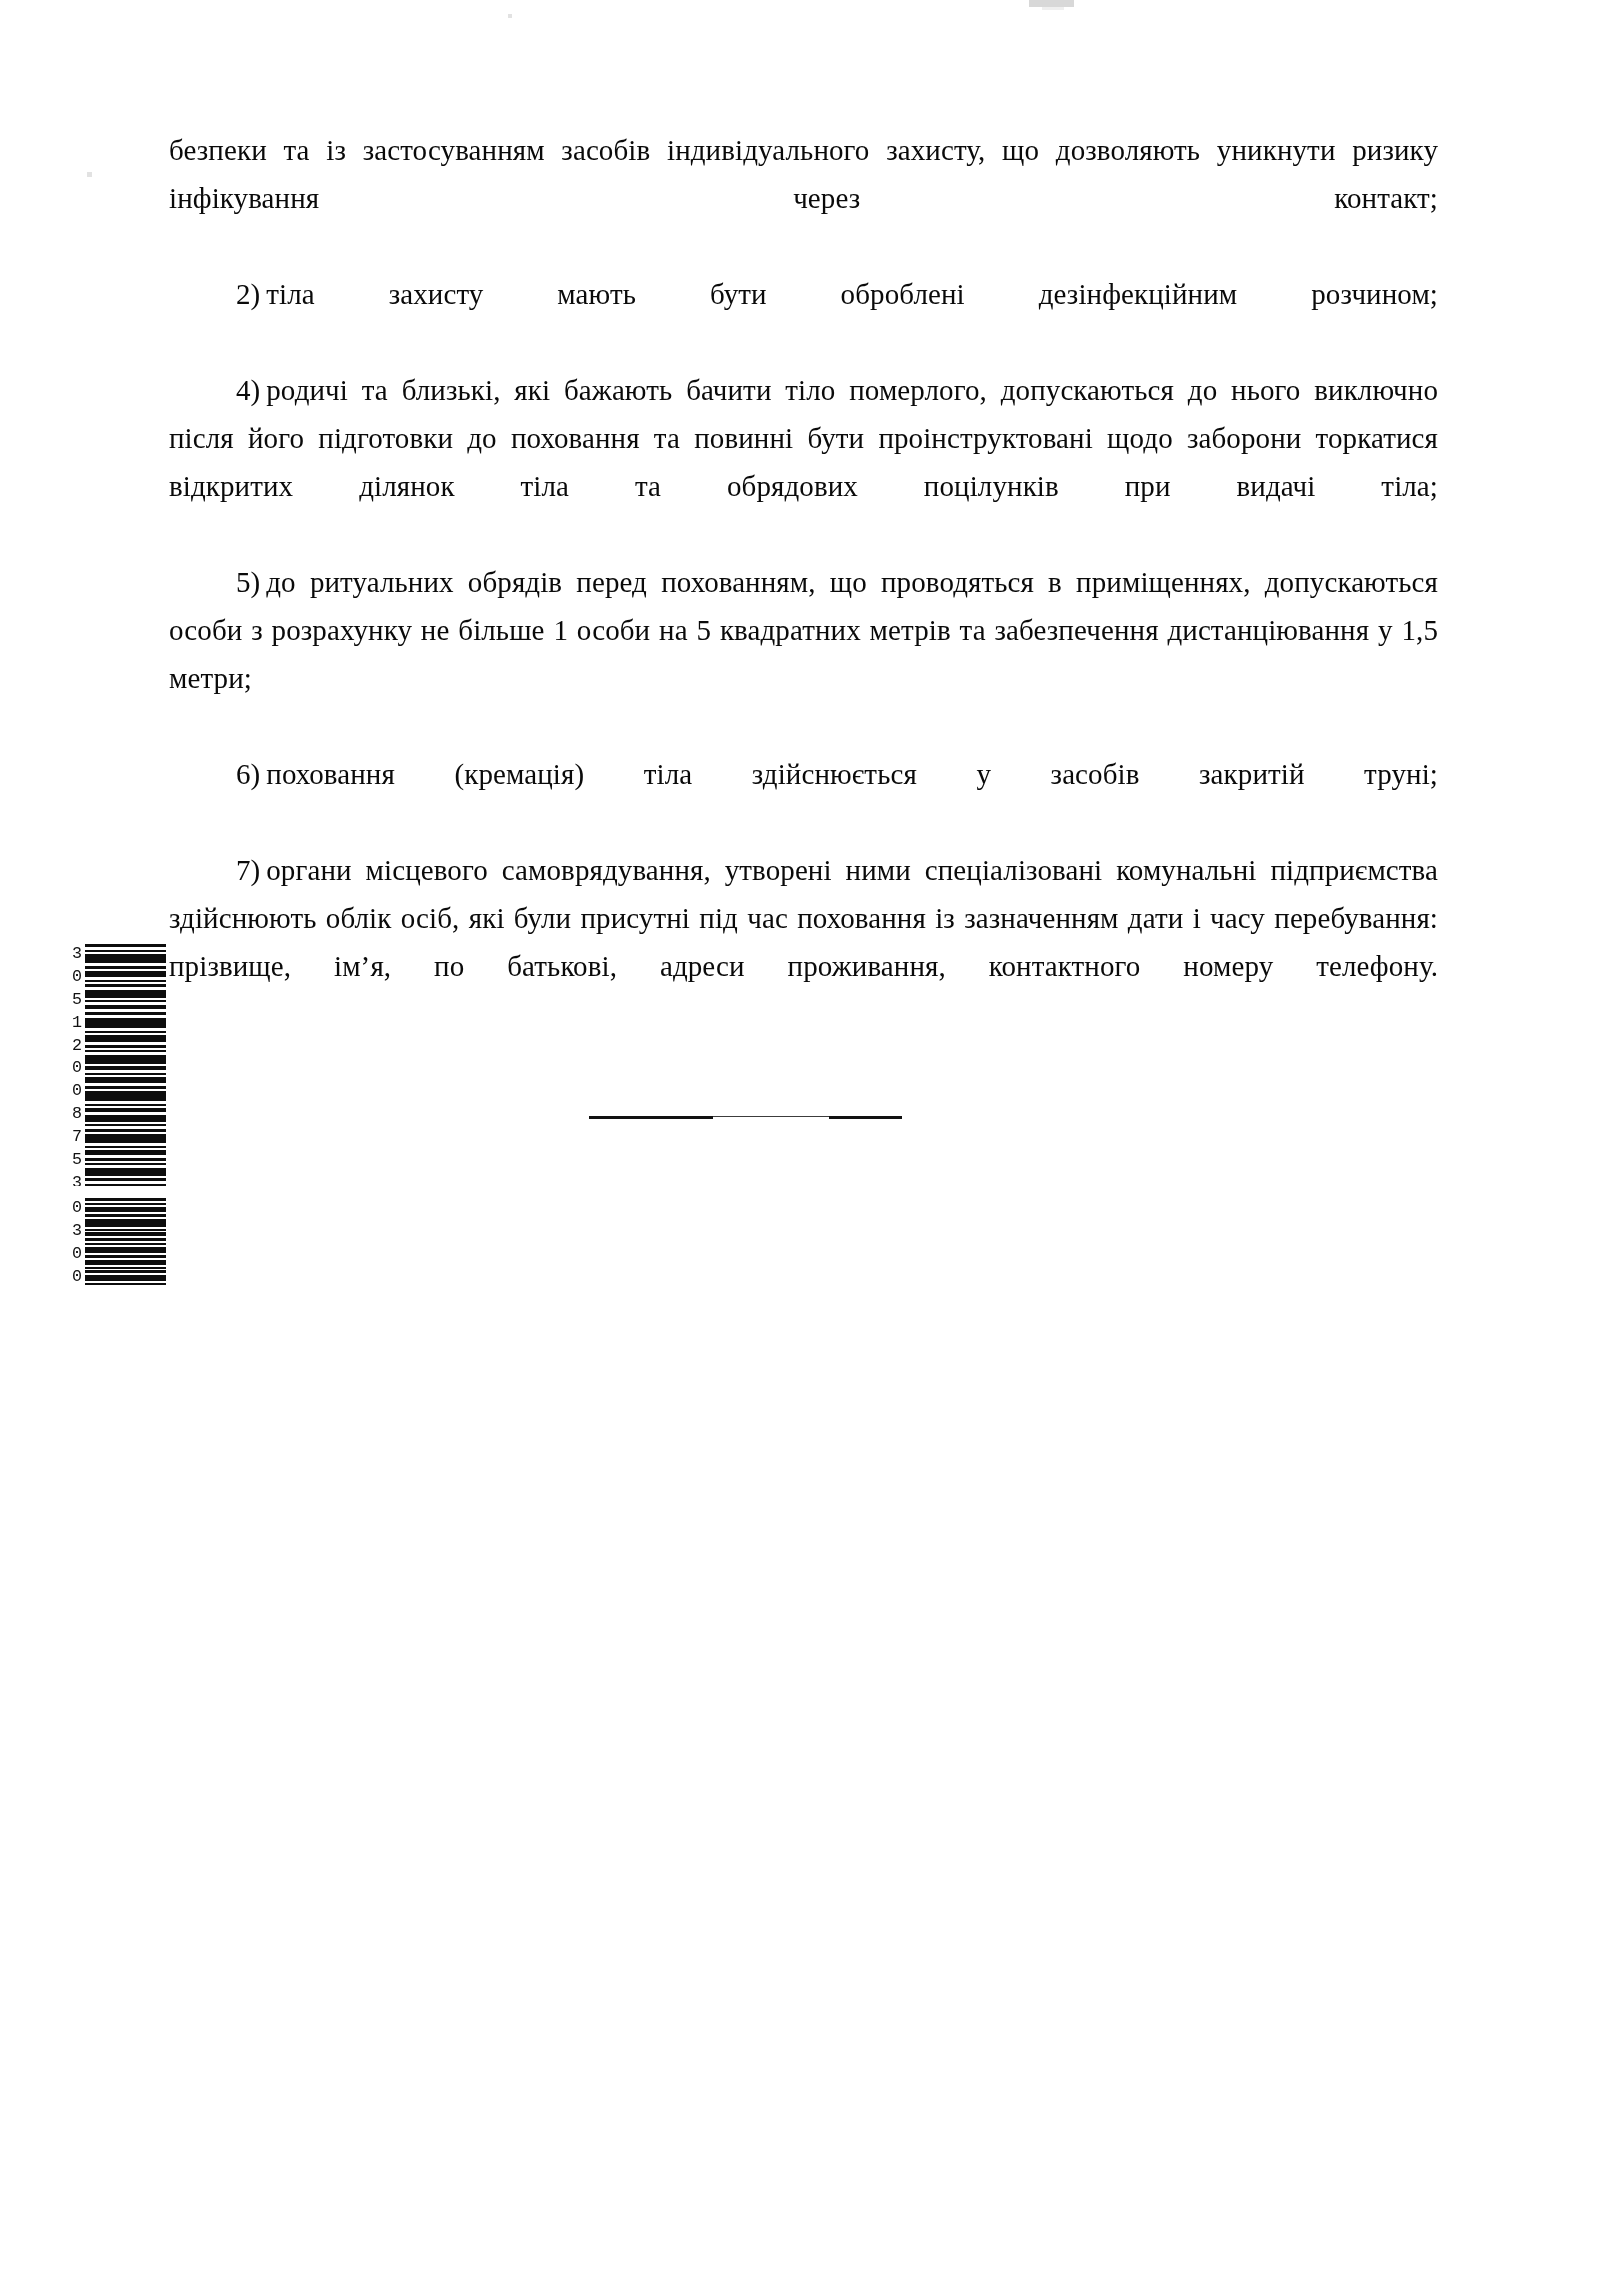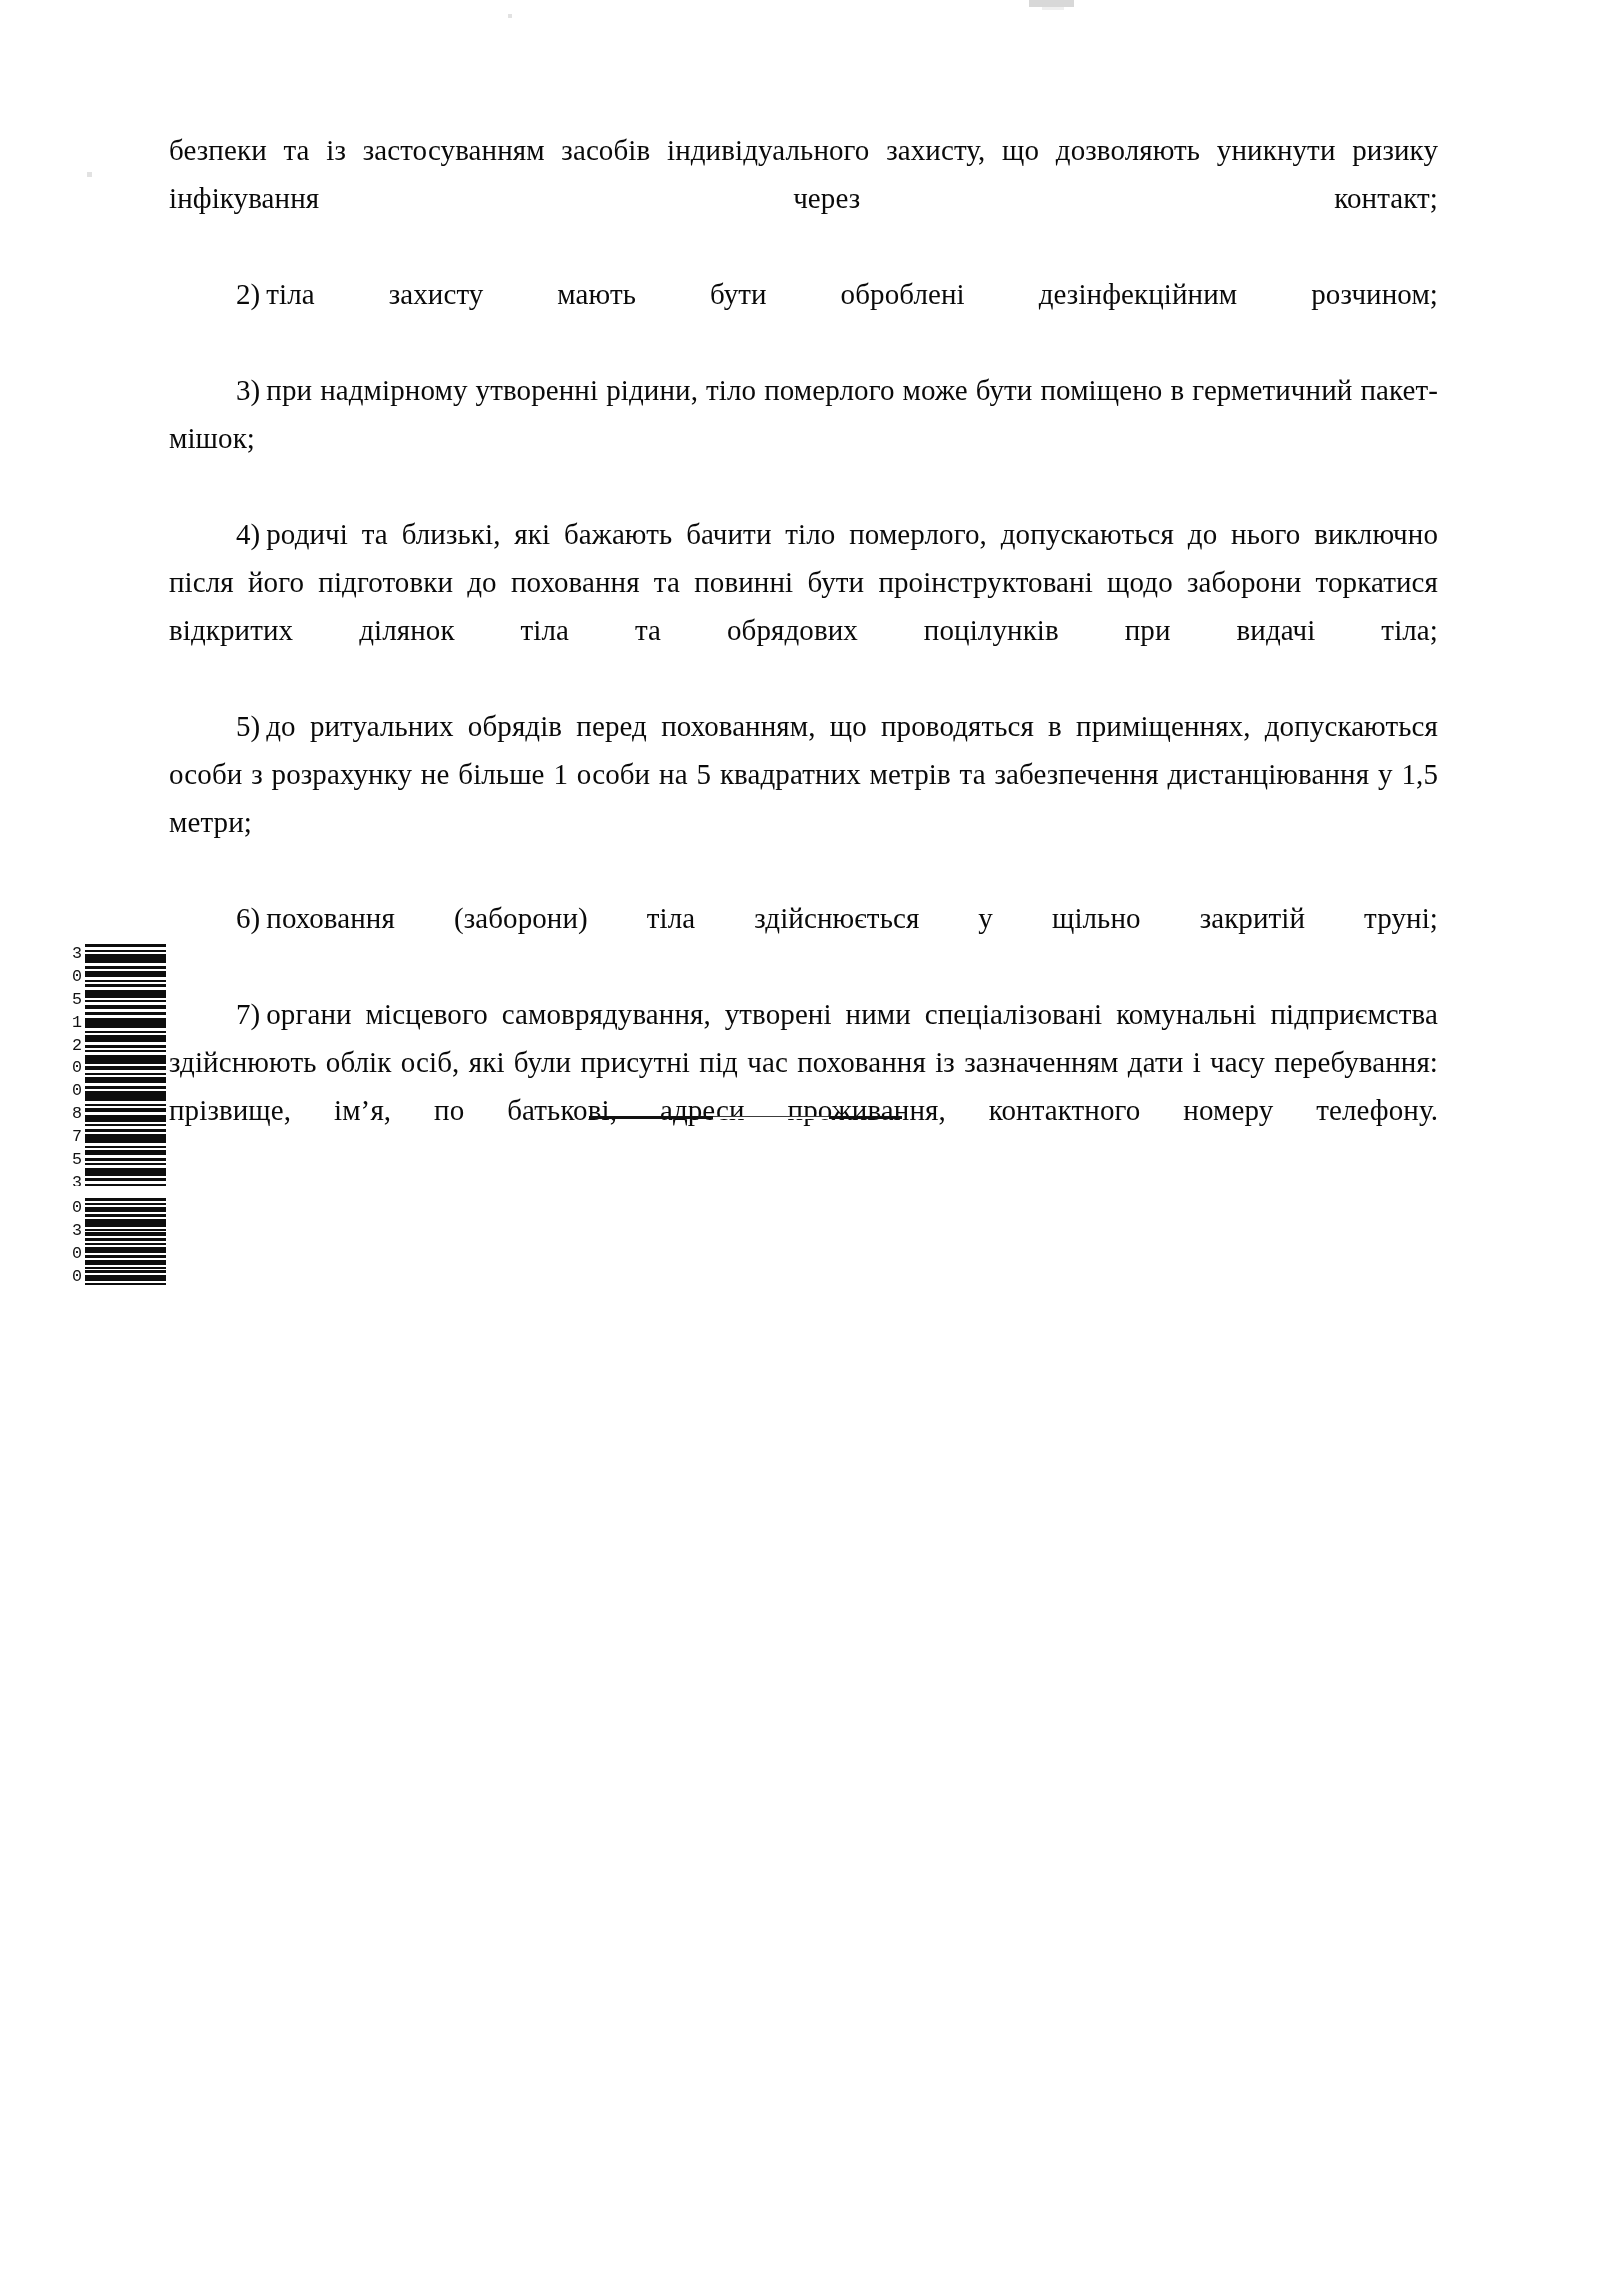--- a/index.html
+++ b/index.html
@@ -168,27 +168,26 @@
   <div class="scan-artifact-top2"></div>
   <div class="scan-speck" style="left:87px;top:172px;width:4.9px;height:4.9px;"></div>
   <div class="scan-speck" style="left:508px;top:13.8px;width:3.9px;height:3.9px;"></div>
 
   <div class="text-block">
 
     <p class="para cont"><span>безпеки та із застосуванням засобів індивідуального захисту, що дозволяють уникнути ризику інфікування через контакт;</span></p>
 
     <p class="para indent"><span class="num">2) </span><span>тіла захисту мають бути оброблені дезінфекційним розчином;</span></p>
 
-    <p class="para indent"><span class="num">3) </span><span>при надмірному утворенні рідини, тіло померлого може бути поміщено в герметичний пакет-мішок;</span></p>
 
     <p class="para indent"><span class="num">4) </span><span>родичі та близькі, які бажають бачити тіло померлого, допускаються до нього виключно після його підготовки до поховання та повинні бути проінструктовані щодо заборони торкатися відкритих ділянок тіла та обрядових поцілунків при видачі тіла;</span></p>
 
     <p class="para indent"><span class="num">5) </span><span>до ритуальних обрядів перед похованням, що проводяться в приміщеннях, допускаються особи з розрахунку не більше 1 особи на 5 квадратних метрів та забезпечення дистанціювання у 1,5 метри;</span></p>
 
-    <p class="para indent"><span class="num">6) </span><span>поховання (заборони) тіла здійснюється у щільно закритій труні;</span></p>
+    <p class="para indent"><span class="num">6) </span><span>поховання (кремація) тіла здійснюється у засобів закритій труні;</span></p>
 
     <p class="para indent"><span class="num">7) </span><span>органи місцевого самоврядування, утворені ними спеціалізовані комунальні підприємства здійснюють облік осіб, які були присутні під час поховання із зазначенням дати і часу перебування: прізвище, ім’я, по батькові, адреси проживання, контактного номеру телефону.</span></p>
 
   </div>
 
   <div class="rule-wrap">
     <div class="rule"></div>
     <div class="rule-fade"></div>
     <div class="rule-fade2"></div>
   </div>

